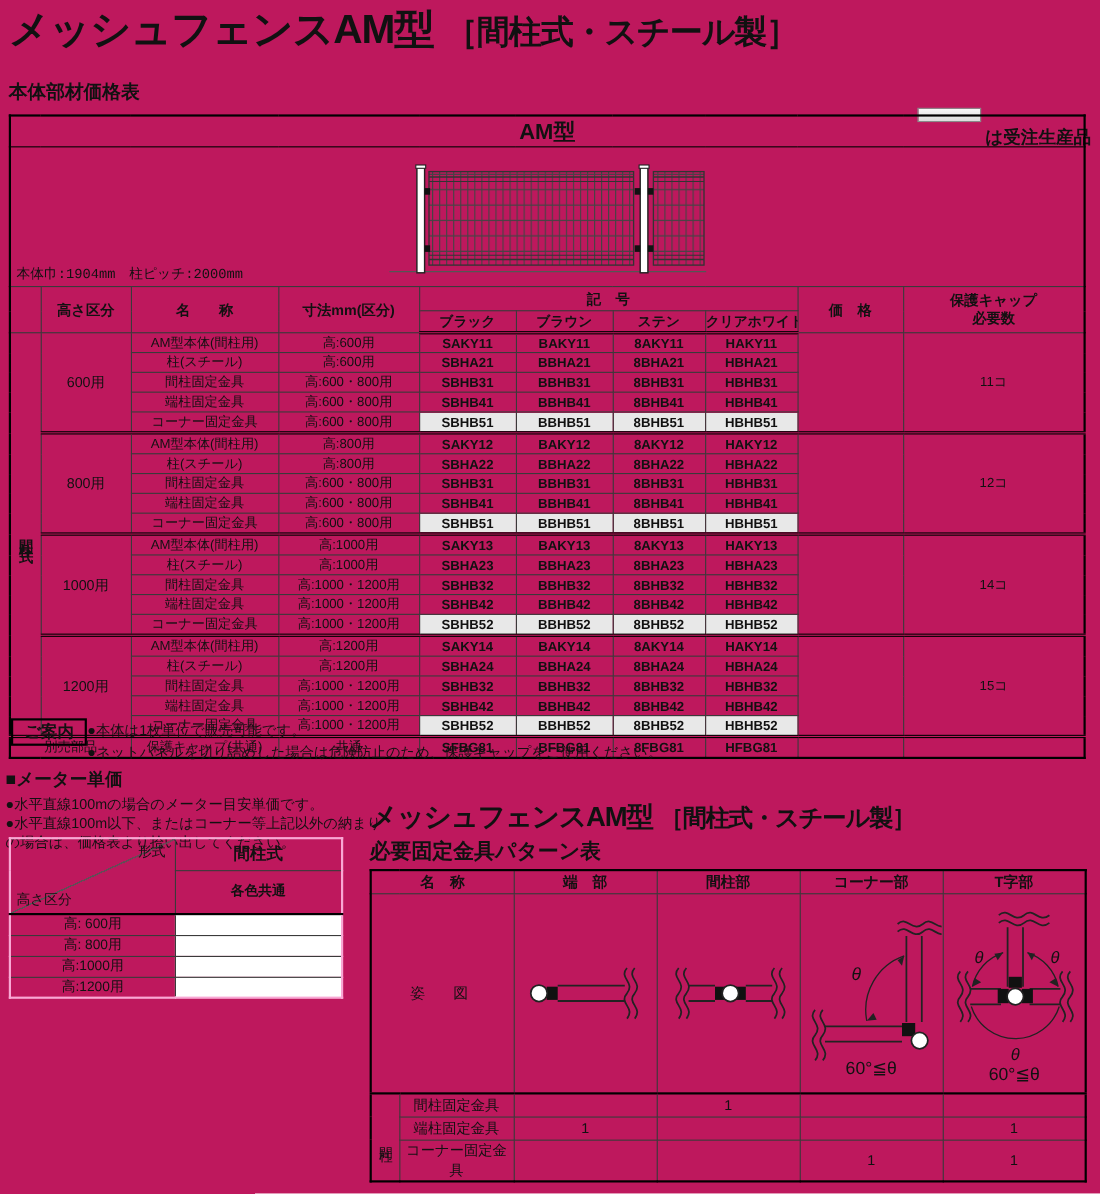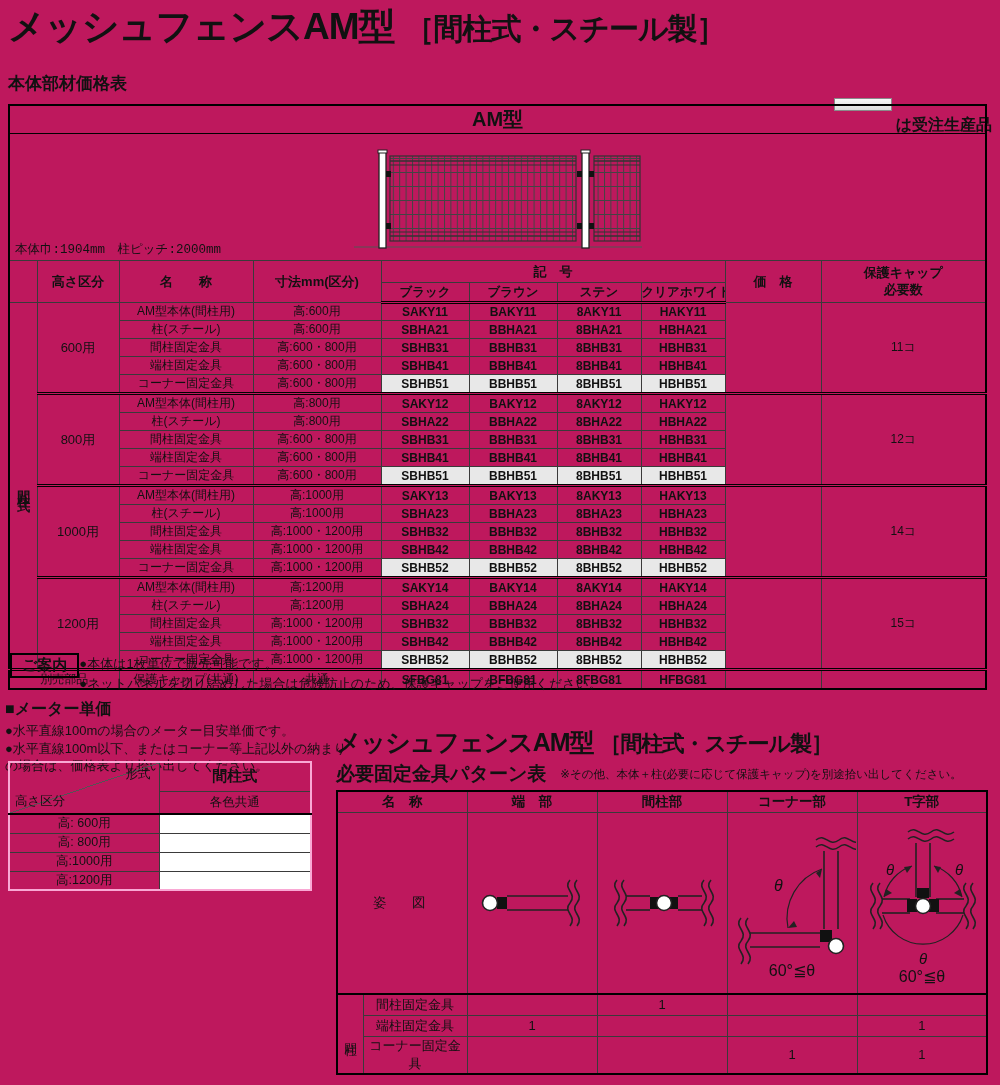--- a/index.html
+++ b/index.html
@@ -50,21 +50,21 @@
   #meter .mbul { font-size:13px; line-height:1.35; }
 
   
   #meter-table { position:absolute; top:761px; left:8px; }
   #mtt { width:302px; border:2px solid #f9a8d4; }
   #mtt td { border:1px solid #3a3a3a; text-align:center; vertical-align:middle; font-size:12.5px; }
   #mtt .diag { position:relative; background:linear-gradient(to bottom right, transparent 49.5%, #555 49.5%, #555 50.5%, transparent 50.5%); }
   #mtt .diag .tr { position:absolute; top:3px; right:8px; font-size:12.5px; }
   #mtt .diag .bl { position:absolute; bottom:3px; left:5px; font-size:12.5px; }
   #mtt .colh { height:29px; font-size:15px; font-weight:bold; }
-  #mtt .colsub { height:23px; }
+  #mtt .colsub { height:40px;font-weight:bold; }
   #mtt tr.mrow td { height:19px; }
   #mtt tr.mrow .empty { background:#fff; }
   #mtt tr.first td { border-top:2px solid #000; }
 
   
   #pattern { position:absolute; top:726px; left:336px; width:650px; }
   #pattern .ptitle { display:flex; align-items:baseline; gap:6px; }
   #pattern .pt-main { font-size:25px; font-weight:900; letter-spacing:-1px; }
   #pattern .pt-sub  { font-size:22px; font-weight:900; letter-spacing:-1px; }
   #pattern .psub { display:flex; align-items:center; gap:14px; margin-top:2px; margin-bottom:3px; }
@@ -418,21 +418,20 @@
     </table>
   </div>
 
   <div id="pattern">
     <div class="ptitle">
       <span class="pt-main">メッシュフェンスAM型</span>
       <span class="pt-sub">［間柱式・スチール製］</span>
     </div>
     <div class="psub">
       <span class="ps-main">必要固定金具パターン表</span>
-      <span class="ps-note">※その他、本体＋柱(必要に応じて保護キャップ)を別途拾い出してください。</span>
     </div>
     <table id="pt">
       <colgroup>
         <col style="width:26px">
           <col style="width:104px">
           <col style="width:130px">
         <col style="width:130px">
           <col style="width:130px">
           <col style="width:130px">
       </colgroup>

